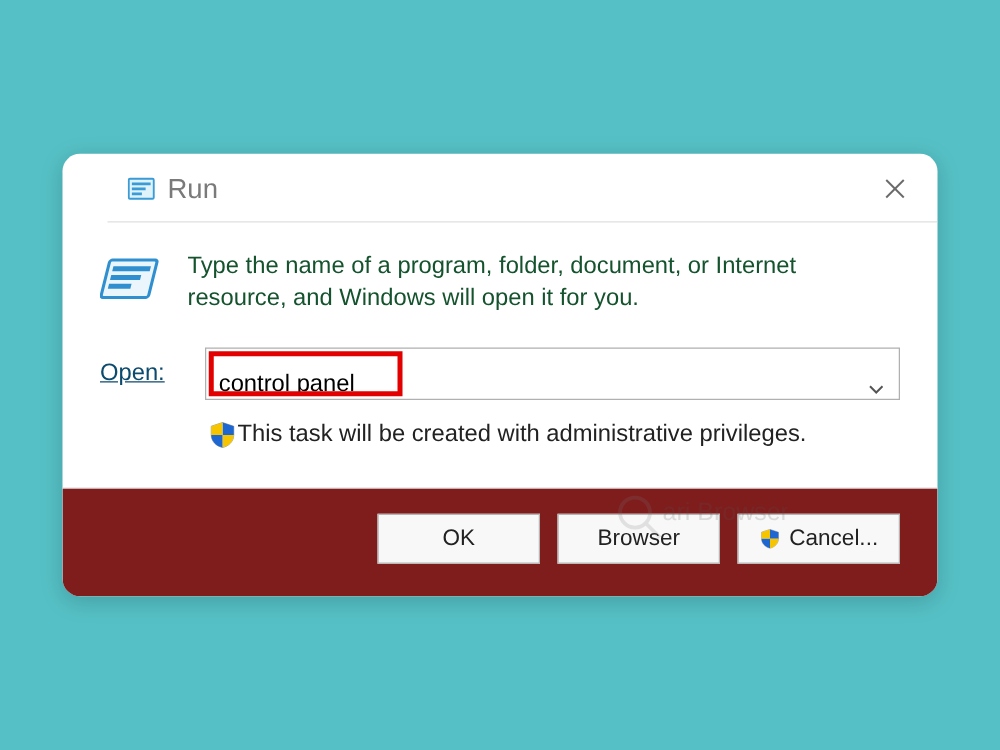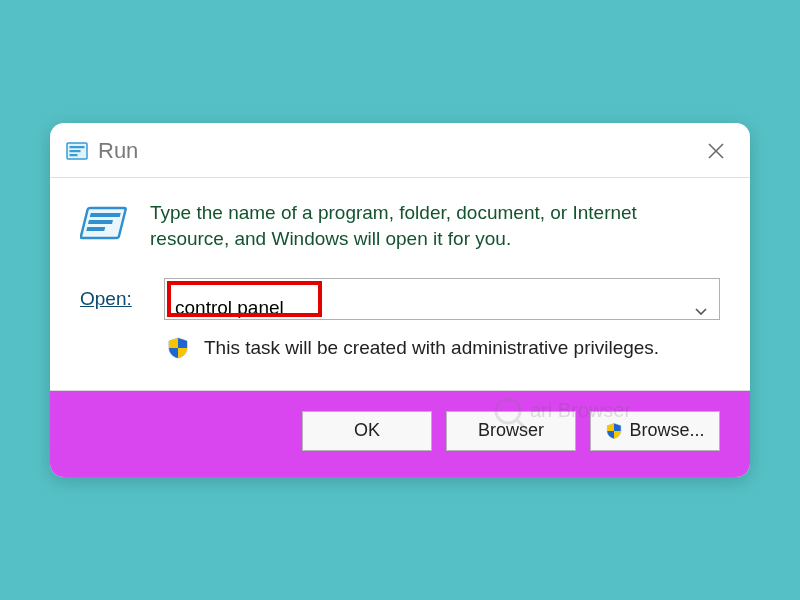--- a/index.html
+++ b/index.html
@@ -28,20 +28,21 @@
     position: relative;
   }
 
   
   .titlebar {
     display: flex;
     align-items: center;
     justify-content: space-between;
     padding: 10px 16px 8px 16px;
     border-bottom: 1px solid #e0e0e0;
+    margin-left: 36px;
   }
   .titlebar-left {
     display: flex;
     align-items: center;
     gap: 10px;
   }
   .title-text {
     color: #7a7a7a;
     font-size: 22px;
     font-weight: 400;
@@ -127,21 +128,20 @@
     height: 36px;
     width: 155px;
     border: 4px solid #e20000;
     pointer-events: none;
     box-sizing: border-box;
   }
 
   .admin-row {
     display:flex;
     align-items:center;
-    gap: 14px;
     padding-left: 86px;
     font-size: 19px;
     color: #222;
     margin-bottom: 30px;
   }
   .shield {
     width: 24px;
     height: 24px;
     flex: 0 0 24px;
   }
@@ -150,21 +150,21 @@
     height: 1px;
     background: #d9d9d9;
     margin: 0 -30px;
   }
 
   .button-row {
     display:flex;
     justify-content:flex-end;
     gap: 14px;
     padding: 20px 30px 26px 30px;
-    background: #d946ef;
+    background: #7f1d1d;
   }
   .btn {
     min-width: 130px;
     height: 40px;
     border: 1px solid #b5b5b5;
     background: #f8f8f8;
     font-size: 18px;
     color: #222;
     display:flex;
     align-items:center;
@@ -266,21 +266,21 @@
       <button class="btn">
         <span class="shield-small">
           <svg width="18" height="18" viewBox="0 0 24 24">
             <path d="M12 2 L21 5 V12 C21 17 17 21 12 22 C7 21 3 17 3 12 V5 Z" fill="#fff" stroke="#888" stroke-width="0.6"></path>
             <path d="M12 2 L21 5 V12 L12 12 Z" fill="#1e66d0"></path>
             <path d="M12 2 L3 5 V12 L12 12 Z" fill="#f6c500"></path>
             <path d="M12 12 L21 12 C21 17 17 21 12 22 Z" fill="#f6c500"></path>
             <path d="M12 12 L3 12 C3 17 7 21 12 22 Z" fill="#1e66d0"></path>
           </svg>
         </span>
-        <span>Browse...</span>
+        <span>Cancel...</span>
       </button>
     </div>
 
     <div class="watermark">
       <svg width="140" height="50" viewBox="0 0 140 50">
         <circle cx="18" cy="22" r="12" fill="none" stroke="#777" stroke-width="3"></circle>
         <line x1="26" y1="30" x2="38" y2="42" stroke="#777" stroke-width="3"></line>
         <text x="40" y="28" font-size="20" fill="#555" font-family="Segoe UI, Arial">ari Browser</text>
       </svg>
     </div>

